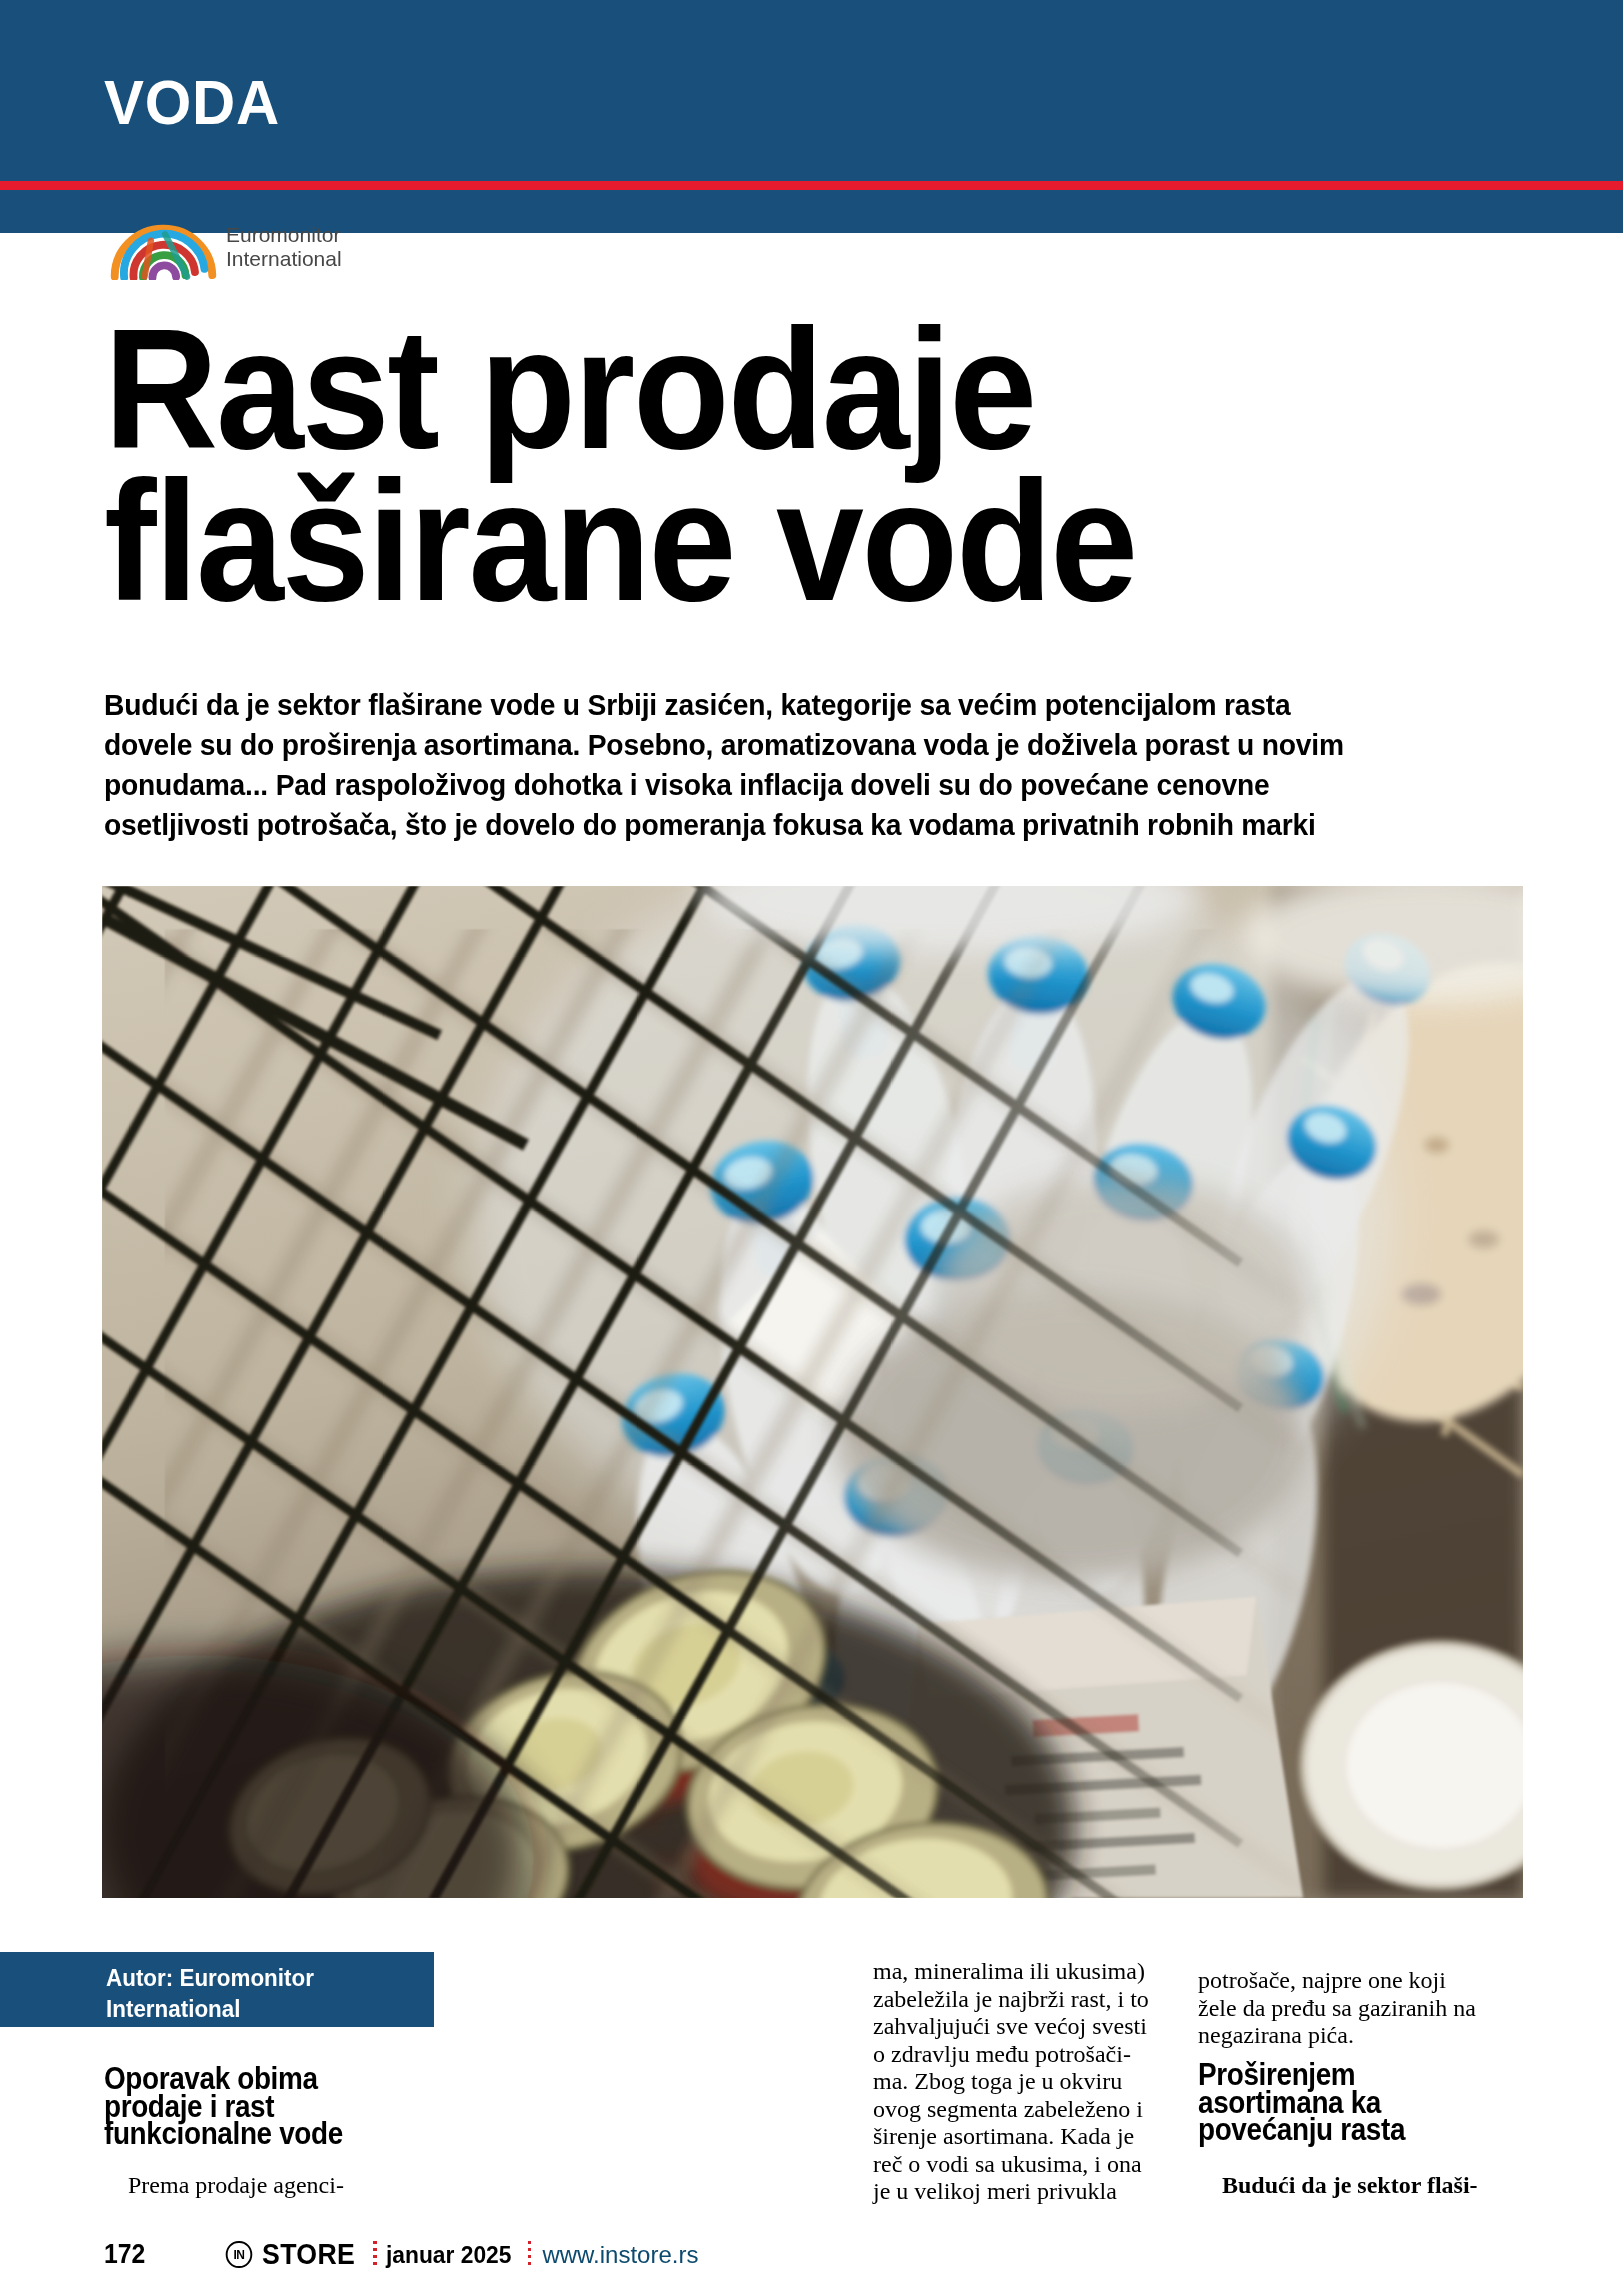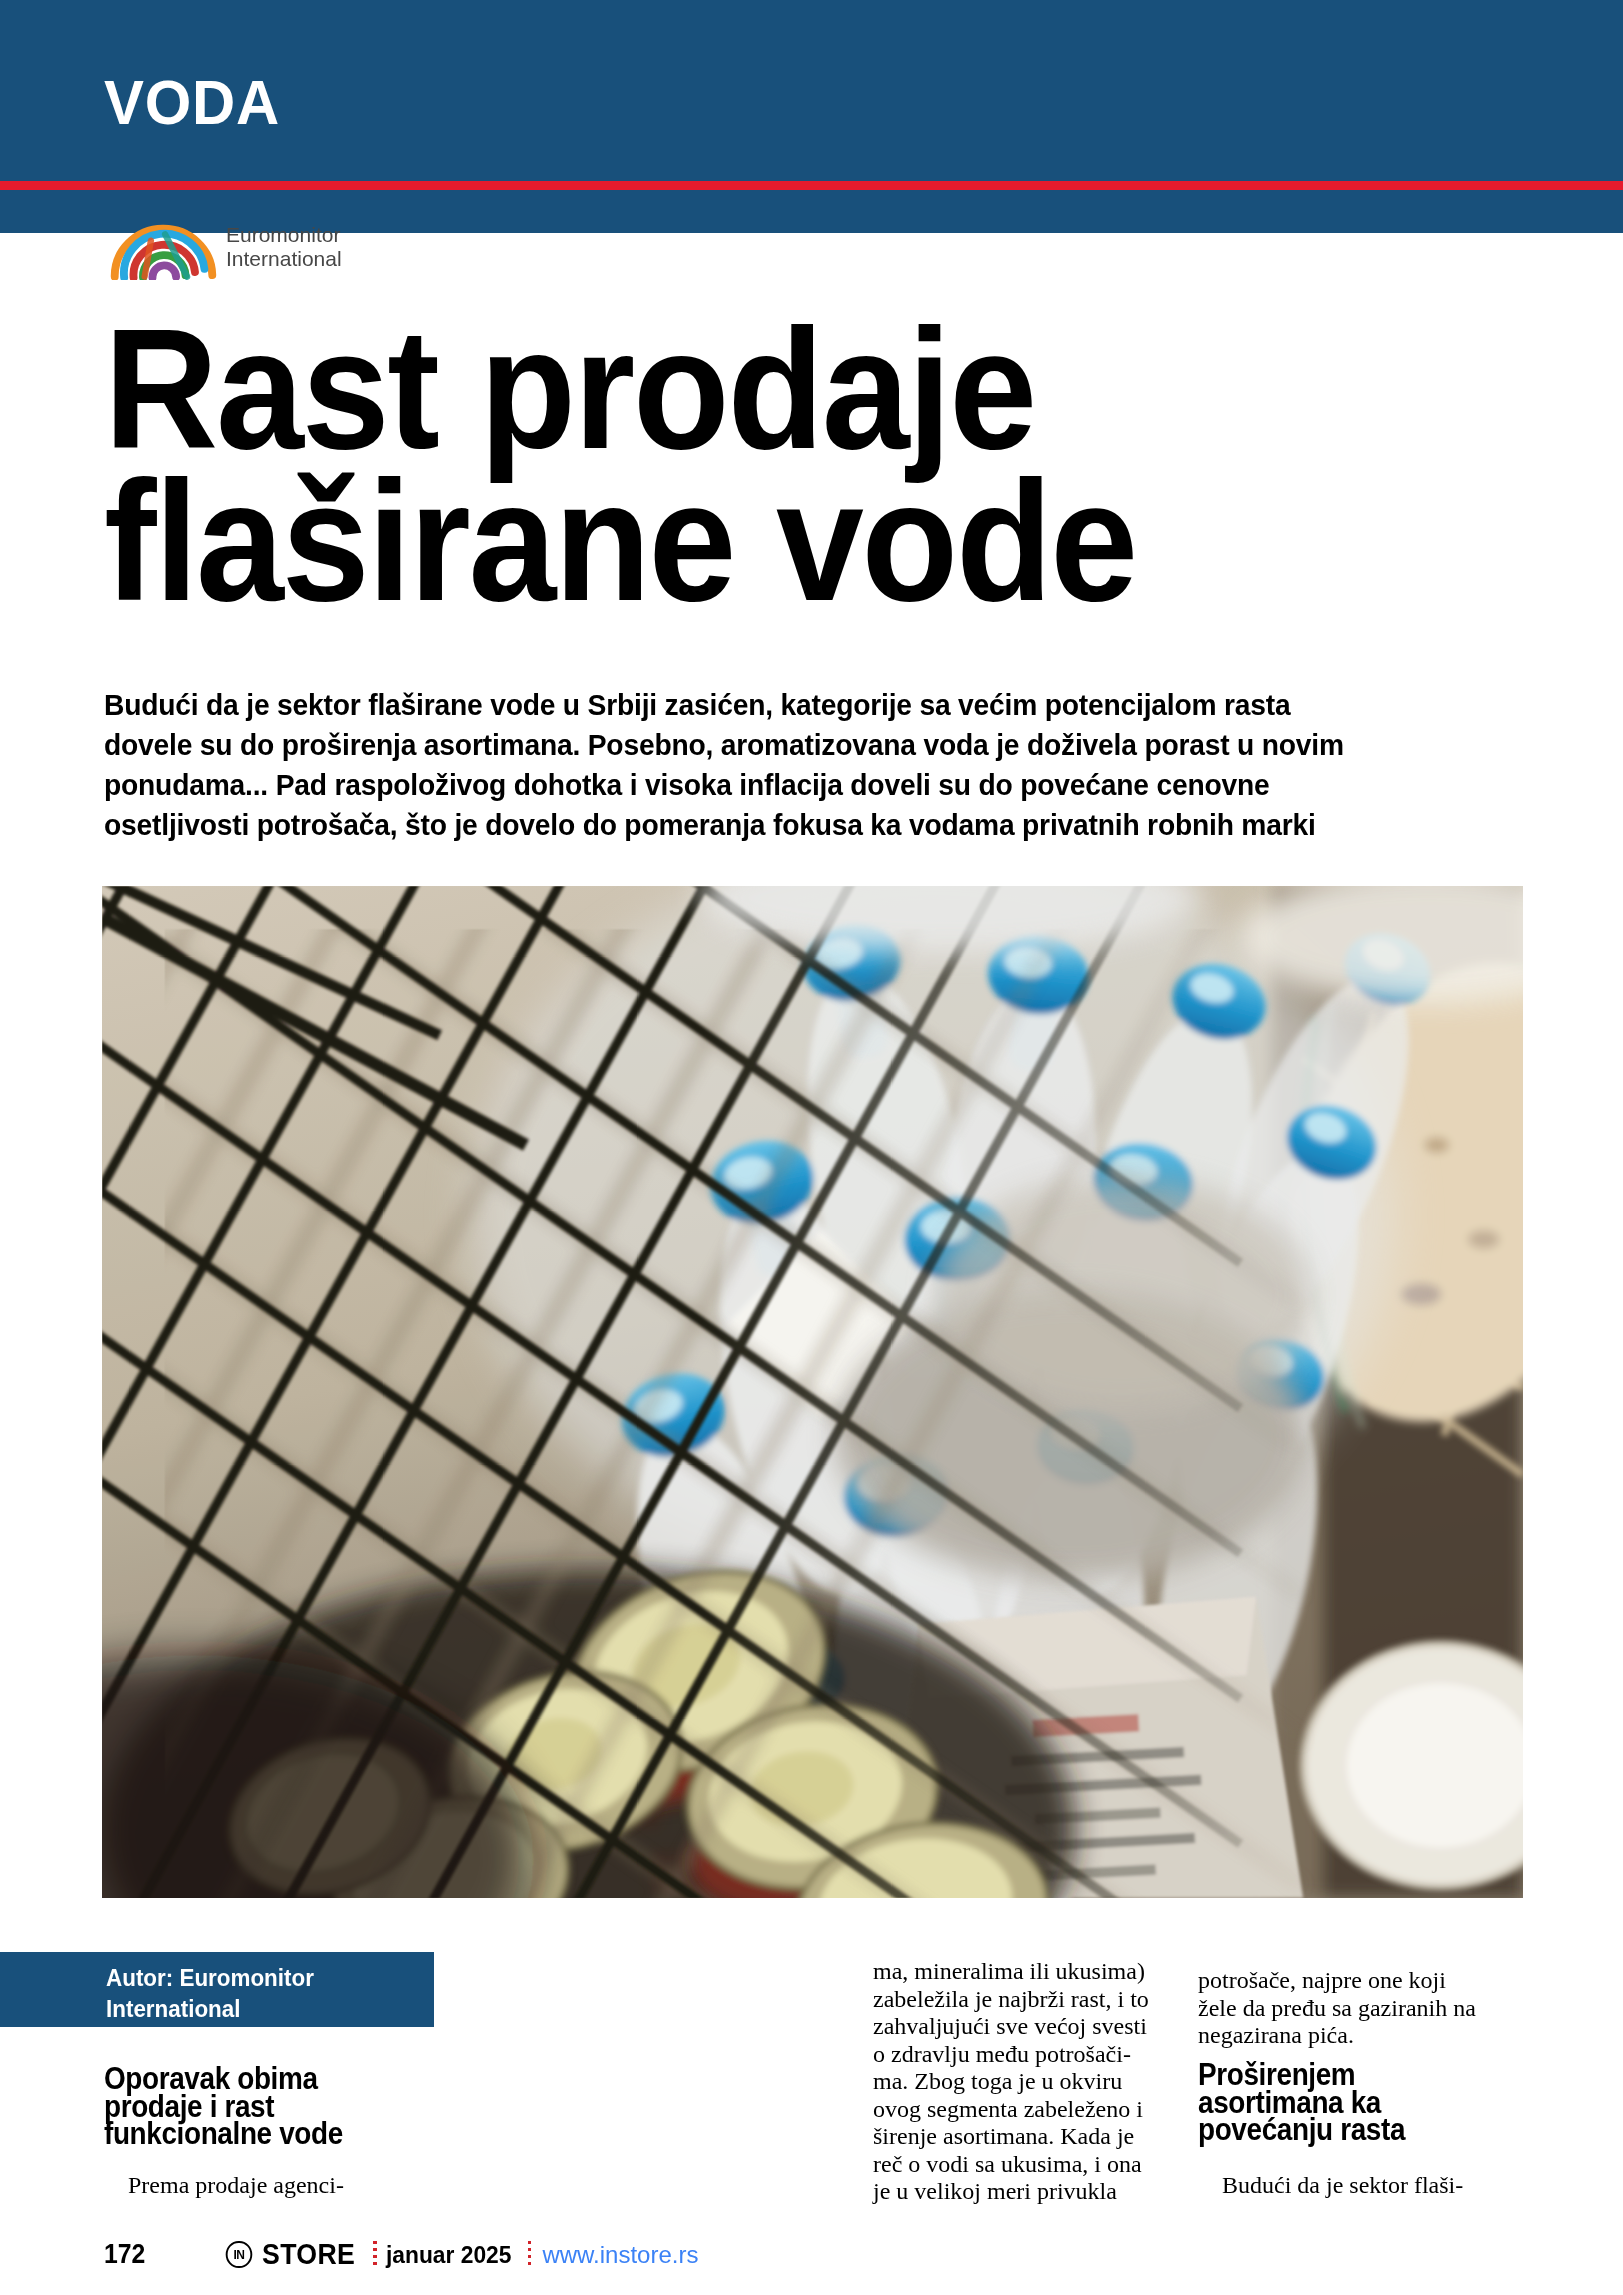--- a/index.html
+++ b/index.html
@@ -37,21 +37,21 @@
           transform:scaleX(0.9);transform-origin:0 0;}
   .footrow{position:absolute;left:225px;top:2237px;height:35px;display:flex;align-items:center;}
   .incircle{width:23.6px;height:23.6px;border:2.7px solid #000;border-radius:50%;display:flex;
             align-items:center;justify-content:center;font-size:12.6px;font-weight:700;
             letter-spacing:-0.8px;transform:scaleX(0.95);}
   .storetxt{font-size:29px;font-weight:700;letter-spacing:0.4px;margin-left:9.4px;
             transform:scaleX(0.92);transform-origin:0 50%;}
   .dotsep{width:3.9px;height:28px;margin:0 9.4px;
           background:repeating-linear-gradient(to bottom,#D2232A 0 3.1px,transparent 3.1px 7px);}
   .issue{font-size:24px;font-weight:700;transform:scaleX(0.95);transform-origin:0 50%;}
-  .site{font-size:24px;color:#3b82f6;margin-left:1.6px;}
+  .site{font-size:24px;color:#0c4a6e;margin-left:1.6px;}
 </style>
 </head>
 <body>
 
 <div class="page">
 
   <div class="topbar">
     <div class="voda">VODA</div>
   </div>
   <div class="redline"></div>
@@ -355,21 +355,21 @@
 širenje asortimana. Kada je
 reč o vodi sa ukusima, i ona
 je u velikoj meri privukla</div>
 
   <div class="abs c4 serif" style="top:1958px;margin-top:9px;">potrošače, najpre one koji
 žele da pređu sa gaziranih na
 negazirana pića.</div>
   <div class="abs c4 colhead" style="top:2061px;">Proširenjem
 asortimana ka
 povećanju rasta</div>
-  <div class="abs c4 serif" style="top:2172px;"> Budući da je sektor flaši-</div>
+  <div class="abs c4 serif" style="top:2172px;font-weight:bold;"> Budući da je sektor flaši-</div>
 
   <div class="pageno">172</div>
   <div class="footrow">
     <span class="incircle">IN</span>
     <span class="storetxt">STORE</span>
     <span class="dotsep"></span>
     <span class="issue">januar 2025</span>
     <span class="dotsep"></span>
     <span class="site">www.instore.rs</span>
   </div>

